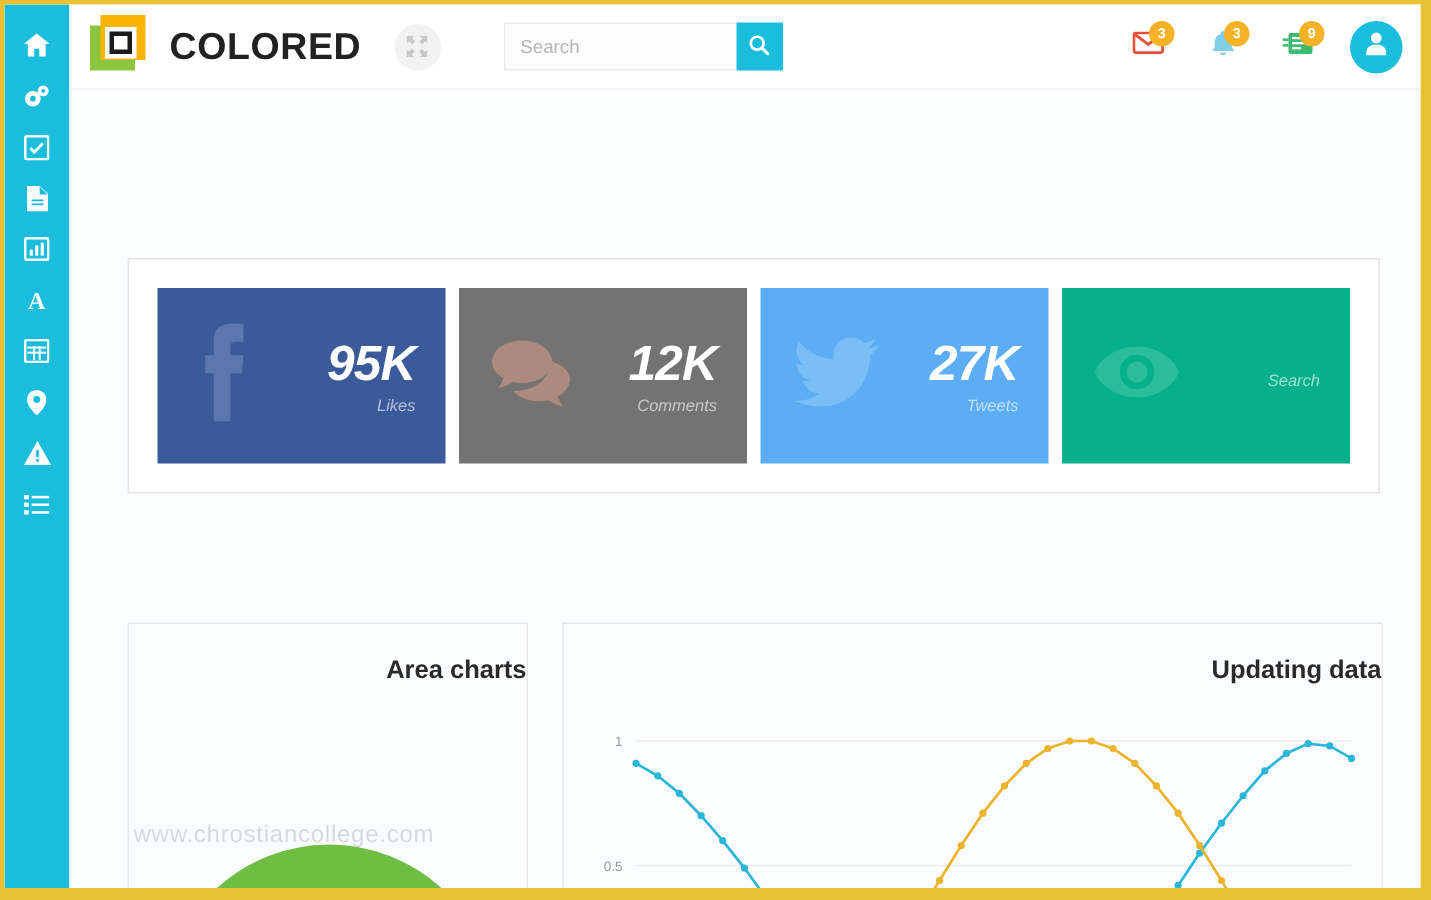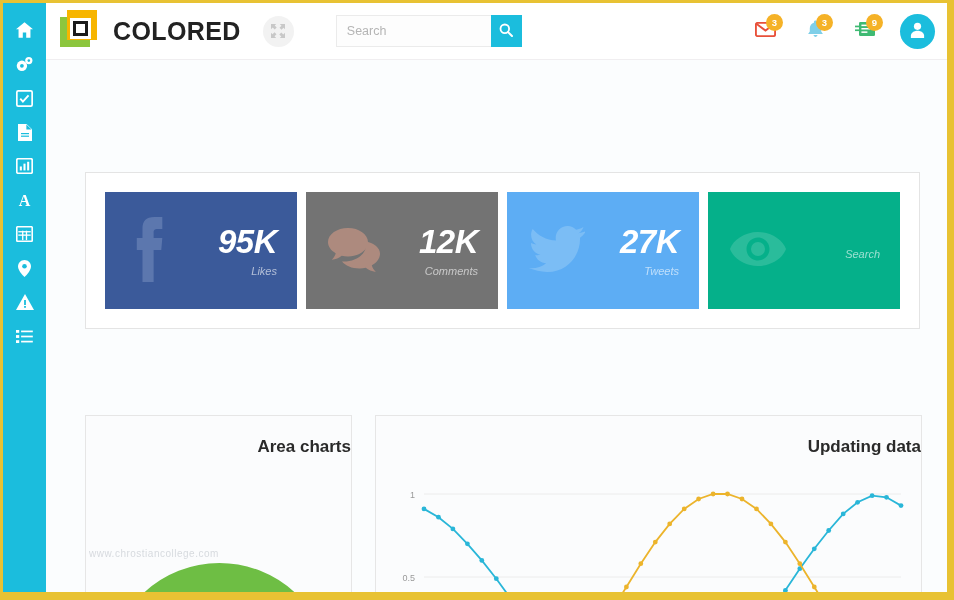--- a/index.html
+++ b/index.html
@@ -242,21 +242,21 @@
   
   #donut-wrap {
     position: absolute;
     left: 0; top: 58px;
     width: 100%; height: 200px;
   }
   #watermark {
     position: absolute;
     left: 3px; top: 132px;
     width: 230px;
-    font-size: 10px;
+    font-size: 16px;
     color: rgba(140,150,160,0.33);
     letter-spacing: 0.5px;
     white-space: nowrap;
     pointer-events: none;
     z-index: 5;
   }
 
   
   #linechart-wrap {
     position: absolute;

